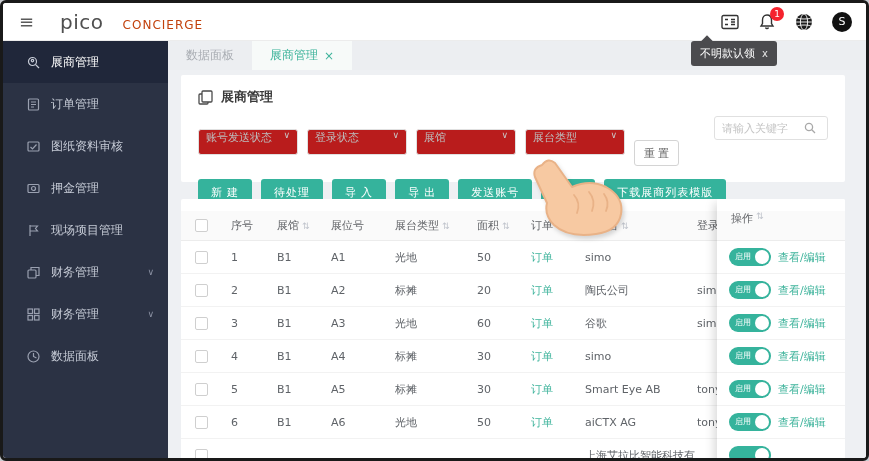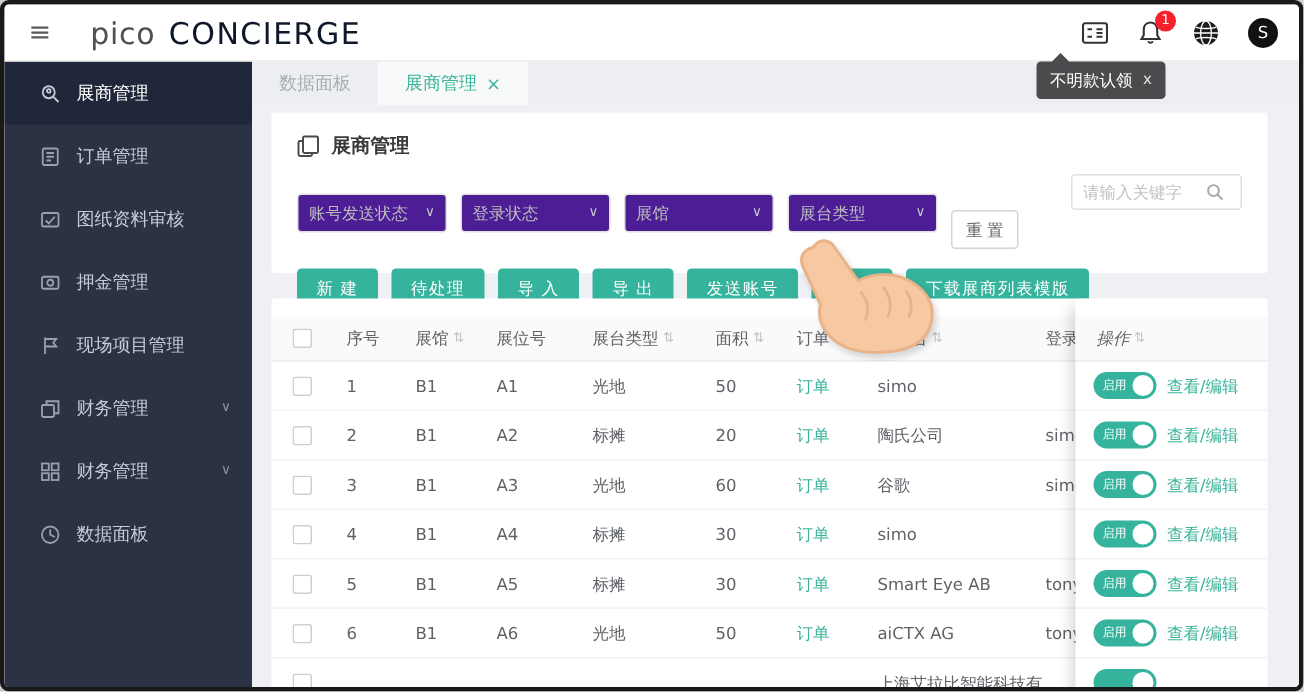--- a/index.html
+++ b/index.html
@@ -6,21 +6,21 @@
   body { background:#c9ccd1; font-family:"DejaVu Sans","Liberation Sans",sans-serif; }
   .frame { position:relative; width:869px; height:461px; background:#fff;
            border:3px solid #191919; border-radius:6px; overflow:hidden; }
 
   
   .topbar { position:absolute; left:0; top:0; right:0; height:38px; background:#fff;
             border-bottom:1px solid #ececec; display:flex; align-items:center; z-index:30; }
   .hamburger { margin-left:16px; font-size:18px; color:#5a5a5a; cursor:pointer; line-height:1; }
   .logo { margin-left:26px; display:flex; align-items:baseline; }
   .logo .p1 { font-size:20px; color:#4f4f4f; letter-spacing:0.5px; font-weight:500; }
-  .logo .p2 { font-size:20px; color:#0f172a; letter-spacing:1px; margin-left:9px; font-weight:500; }
+  .logo .p2 { font-size:12px; color:#c2410c; letter-spacing:1px; margin-left:19px; font-weight:500; }
   .topbar-right { margin-left:auto; display:flex; align-items:center; gap:19px; margin-right:14px; }
   .tb-icon { width:18px; height:18px; display:flex; align-items:center; justify-content:center; cursor:pointer; position:relative; }
   .badge { position:absolute; top:-6px; right:-8px; min-width:14px; height:14px; border-radius:8px;
            background:#f5222d; color:#fff; font-size:9px; display:flex; align-items:center; justify-content:center; padding:0 3px; }
   .avatar { width:20px; height:20px; border-radius:50%; background:#111; color:#fff; font-size:11px;
             display:flex; align-items:center; justify-content:center; cursor:pointer; }
 
   
   .tooltip { position:absolute; left:688px; top:38px; background:#4b4b4e; color:#fff; font-size:11px;
              padding:5px 9px; border-radius:3px; display:flex; align-items:center; gap:7px; z-index:40; }
@@ -43,22 +43,22 @@
   .tabstrip { height:29px; display:flex; align-items:stretch; background:#eceef1; }
   .tab { display:flex; align-items:center; justify-content:center; gap:6px; font-size:12px; padding:0 18px; cursor:pointer; }
   .tab.inactive { color:#a9adb3; }
   .tab.active { background:#f7faf9; color:#3db39b; }
   .tab .tab-x { font-size:12px; color:#3db39b; }
 
   
   .filter-card { position:absolute; left:13px; right:21px; top:34px; height:107px; background:#fff; border-radius:2px; }
   .card-title { display:flex; align-items:center; gap:8px; padding:13px 0 0 17px; font-size:13px; font-weight:bold; color:#3a3a3a; }
   .filter-row { display:flex; align-items:center; gap:9px; margin:12px 0 0 17px; }
-  .select { width:100px; height:26px; border:1px solid #e0e0e0; border-radius:3px; display:flex; align-items:center;
-            padding:0 7px; font-size:11px; color:#bdbdbd; cursor:pointer; background:#4c1d95; }
+  .select { width:100px; height:26px; border:1px solid #e0e0e0; border-radius:3px; display:flex; 
+            padding:0 7px; font-size:11px; color:#bdbdbd; cursor:pointer; background:#b91c1c; }
   .select .caret { margin-left:auto; color:#c9c9c9; font-size:9px; }
   .reset-btn { height:26px; padding:0 9px; border:1px solid #d4d4d4; border-radius:3px; background:#fff;
                font-size:11px; color:#666; display:flex; align-items:center; cursor:pointer;margin-top:22px; }
   .search-box { position:absolute; right:17px; top:41px; width:114px; height:24px; border:1px solid #e0e0e0;
                 border-radius:3px; display:flex; align-items:center; padding:0 7px; background:#fff; }
   .search-box input { border:none; outline:none; width:82px; font-size:11px; color:#666;
                       font-family:"DejaVu Sans","Liberation Sans",sans-serif; }
   .search-box input::placeholder { color:#c4c4c4; }
   .btn-row { display:flex; align-items:center; gap:9px; margin:13px 0 0 17px; }
   .btn { height:26px; padding:0 13px; background:#35b39c; border:none; border-radius:3px; color:#fff;
@@ -72,22 +72,22 @@
   .td { flex:0 0 auto; display:flex; align-items:center; gap:3px; overflow:hidden; white-space:nowrap; }
   .c-cb { width:36px; } .c-no { width:46px; } .c-hall { width:54px; } .c-booth { width:64px;gap:40px; }
   .c-type { width:82px; } .c-area { width:54px; } .c-order { width:54px; } .c-name { width:112px; } .c-login { width:80px; }
   .cb { width:13px; height:13px; border:1px solid #cfcfcf; border-radius:2px; background:#fff; cursor:pointer; }
   .sort { color:#c0c4cc; font-size:9px; }
   .link { color:#3db39b; cursor:pointer; }
 
   
   .ops-panel { position:absolute; right:0; top:0; bottom:0; width:128px; background:#fff;
                box-shadow:-7px 0 9px -4px rgba(0,0,0,0.15); z-index:5; padding-top:12px; }
-  .ops-head { height:30px; background:#fafafa; display:flex; align-items:center; padding-left:14px; gap:3px;
-              font-size:11px; color:#606266; border-bottom:1px solid #ececec;font-style:italic; }
+  .ops-head { height:30px; background:#fafafa; display:flex; align-items:flex-start; padding-left:14px; gap:3px;
+              font-size:11px; color:#606266; border-bottom:1px solid #ececec; }
   .ops-row { height:33px; display:flex; align-items:center; padding-left:12px; gap:7px; border-bottom:1px solid #f2f2f2; }
   .toggle { width:42px; height:18px; border-radius:9px; background:#35b39c; position:relative; cursor:pointer; flex:0 0 auto; }
   .toggle .t-label { position:absolute; left:6px; top:4px; font-size:8px; color:#fff; line-height:1.2; }
   .toggle .knob { position:absolute; right:2px; top:2px; width:14px; height:14px; border-radius:50%; background:#fff; }
   .op-link { font-size:11px; color:#3db39b; cursor:pointer; white-space:nowrap; }
 
   
   .hand { position:absolute; left:519px; top:156px; z-index:50; pointer-events:none;
           filter:drop-shadow(2px 3px 2px rgba(0,0,0,0.15)); }
 </style>

